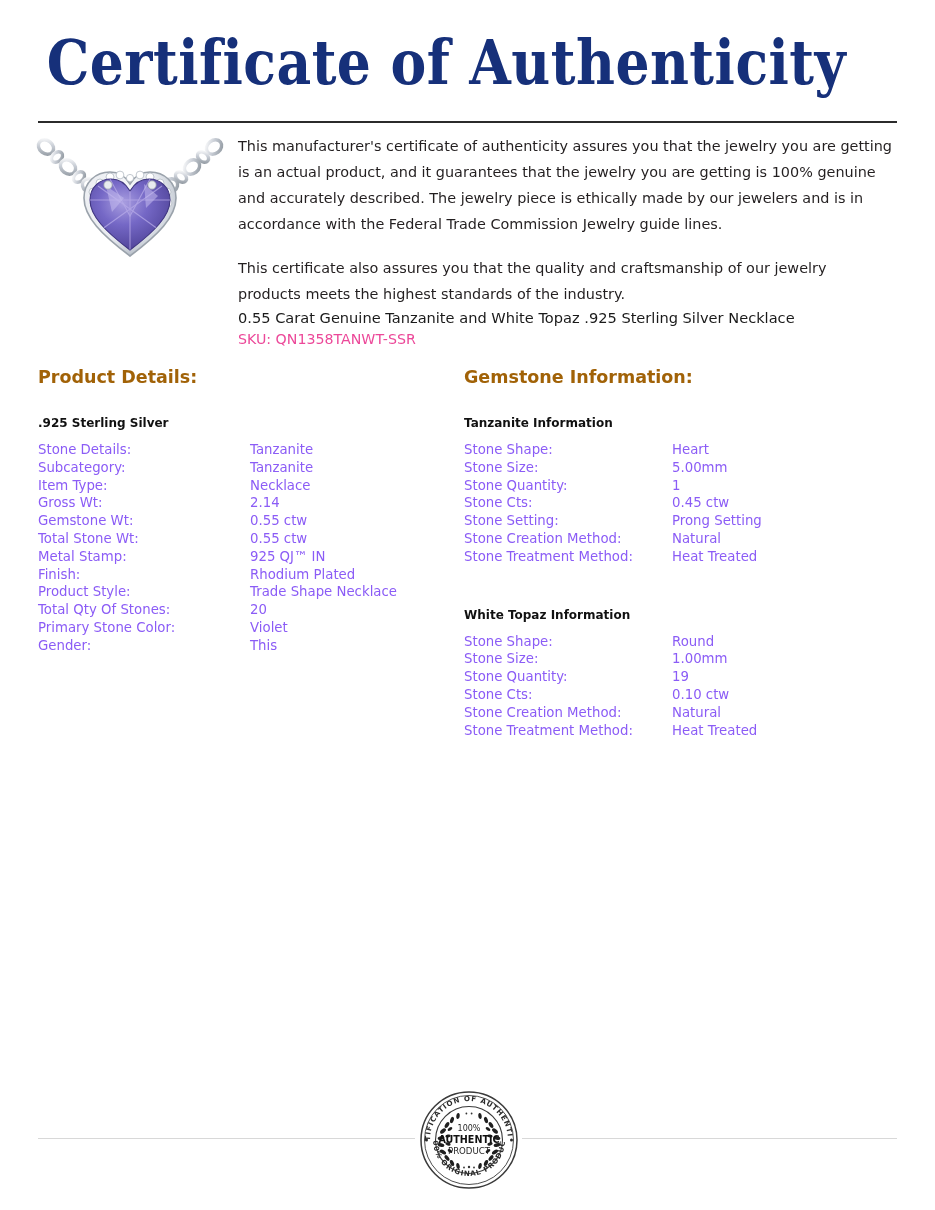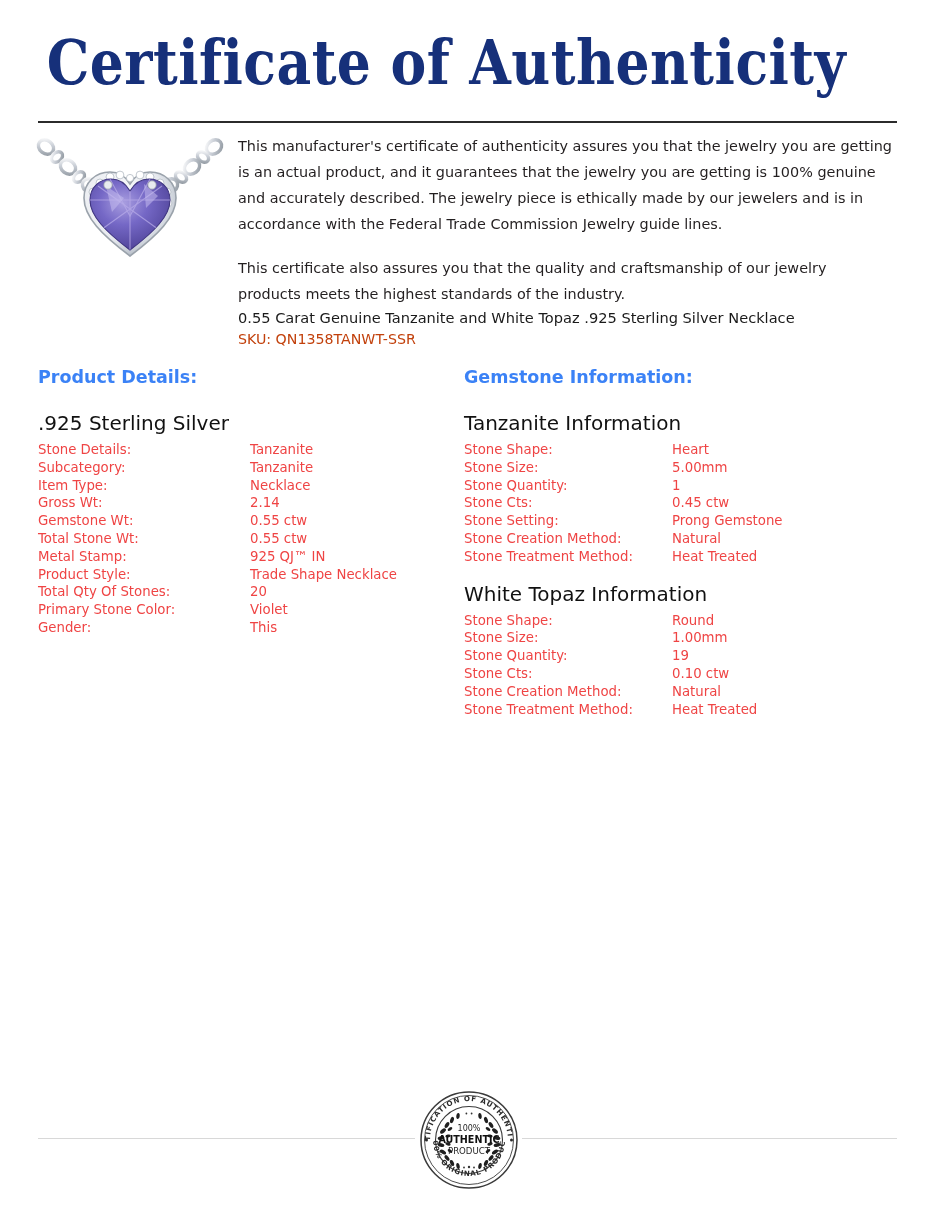--- a/index.html
+++ b/index.html
@@ -82,61 +82,61 @@
     line-height: 20px;
     color: #1a1a1a;
   }
   .product-sku {
     position: absolute;
     left: 238px;
     top: 329px;
     width: 660px;
     font-size: 14.2px;
     line-height: 20px;
-    color: #c2410c;
+    color: #ec4899;
   }
 
   
   .col-left {
     position: absolute;
     left: 38px;
     top: 366px;
     width: 410px;
   }
   .col-right {
     position: absolute;
     left: 464px;
     top: 366px;
     width: 430px;
   }
   .section-heading {
     font-size: 17.5px;
     font-weight: 700;
-    color: #3b82f6;
+    color: #a16207;
     margin: 0 0 26px 0;
     line-height: 22px;
   }
   .group-heading {
-    font-size: 20px;
-    font-weight: 400;
+    font-size: 12px;
+    font-weight: 700;
     color: #111111;
     margin: 0 0 8px 0;
     line-height: 19px;
   }
   .group-heading.spaced {
-    margin-top: 19px;
+    margin-top: 40px;
   }
   .spec-table {
     border-collapse: collapse;
     width: 100%;
   }
   .spec-table td {
     font-size: 13.3px;
     line-height: 17.8px;
-    color: #ef4444;
+    color: #8b5cf6;
     padding: 0;
     vertical-align: top;
     white-space: nowrap;
   }
   .col-left .spec-label { width: 212px; }
   .col-right .spec-label { width: 208px; }
 
   
   .footer-rule-left {
     position: absolute;
@@ -296,20 +296,24 @@
           </tr>
           <tr>
             <td class="spec-label">Total Stone Wt:</td>
             <td class="spec-value">0.55 ctw</td>
           </tr>
           <tr>
             <td class="spec-label">Metal Stamp:</td>
             <td class="spec-value">925 QJ™ IN</td>
           </tr>
           <tr>
+            <td class="spec-label">Finish:</td>
+            <td class="spec-value">Rhodium Plated</td>
+          </tr>
+          <tr>
             <td class="spec-label">Product Style:</td>
             <td class="spec-value">Trade Shape Necklace</td>
           </tr>
           <tr>
             <td class="spec-label">Total Qty Of Stones:</td>
             <td class="spec-value">20</td>
           </tr>
           <tr>
             <td class="spec-label">Primary Stone Color:</td>
             <td class="spec-value">Violet</td>
@@ -339,21 +343,21 @@
             <tr>
               <td class="spec-label">Stone Quantity:</td>
               <td class="spec-value">1</td>
             </tr>
             <tr>
               <td class="spec-label">Stone Cts:</td>
               <td class="spec-value">0.45 ctw</td>
             </tr>
             <tr>
               <td class="spec-label">Stone Setting:</td>
-              <td class="spec-value">Prong Gemstone</td>
+              <td class="spec-value">Prong Setting</td>
             </tr>
             <tr>
               <td class="spec-label">Stone Creation Method:</td>
               <td class="spec-value">Natural</td>
             </tr>
             <tr>
               <td class="spec-label">Stone Treatment Method:</td>
               <td class="spec-value">Heat Treated</td>
             </tr>
           </tbody>

